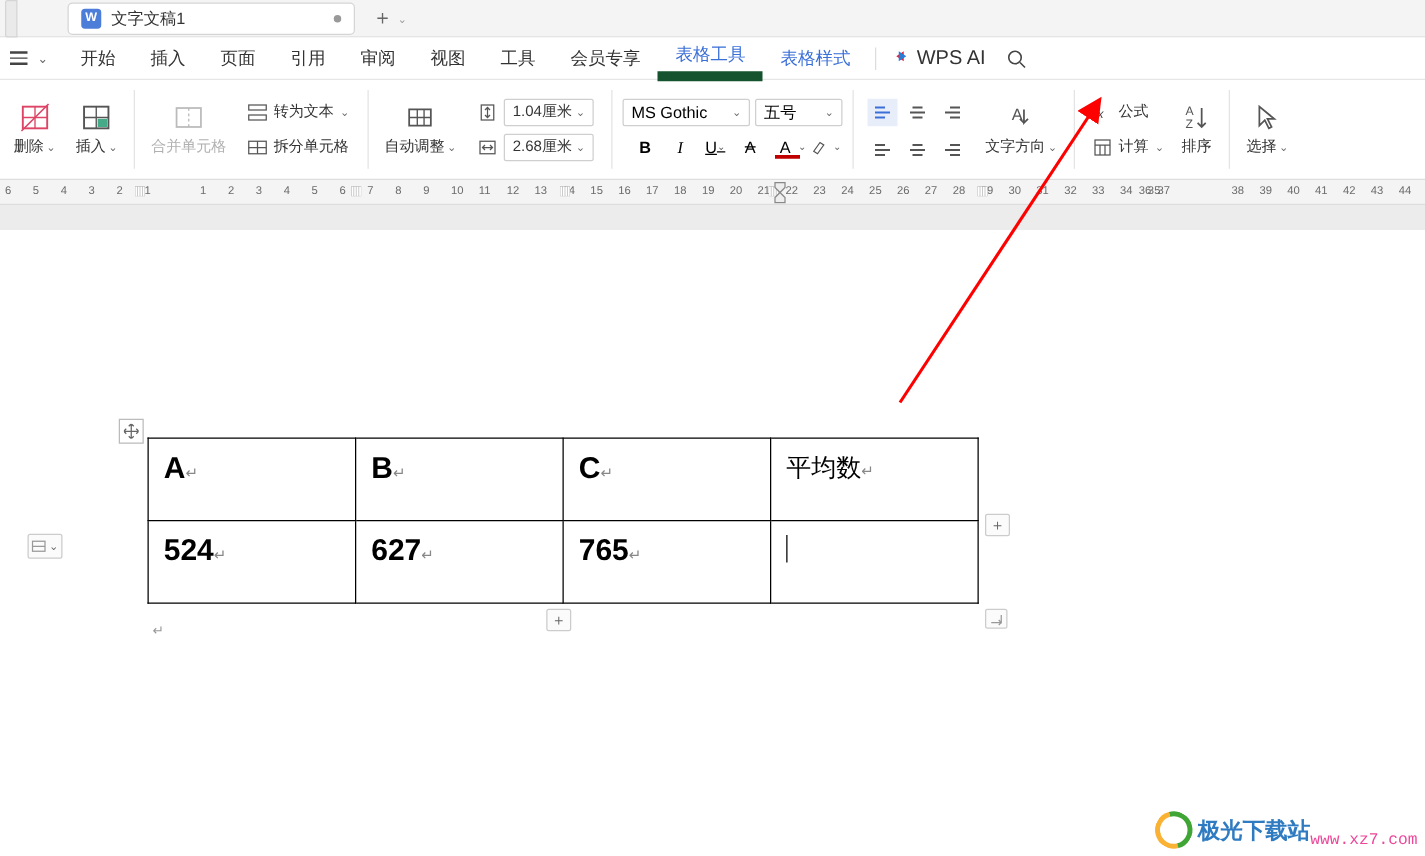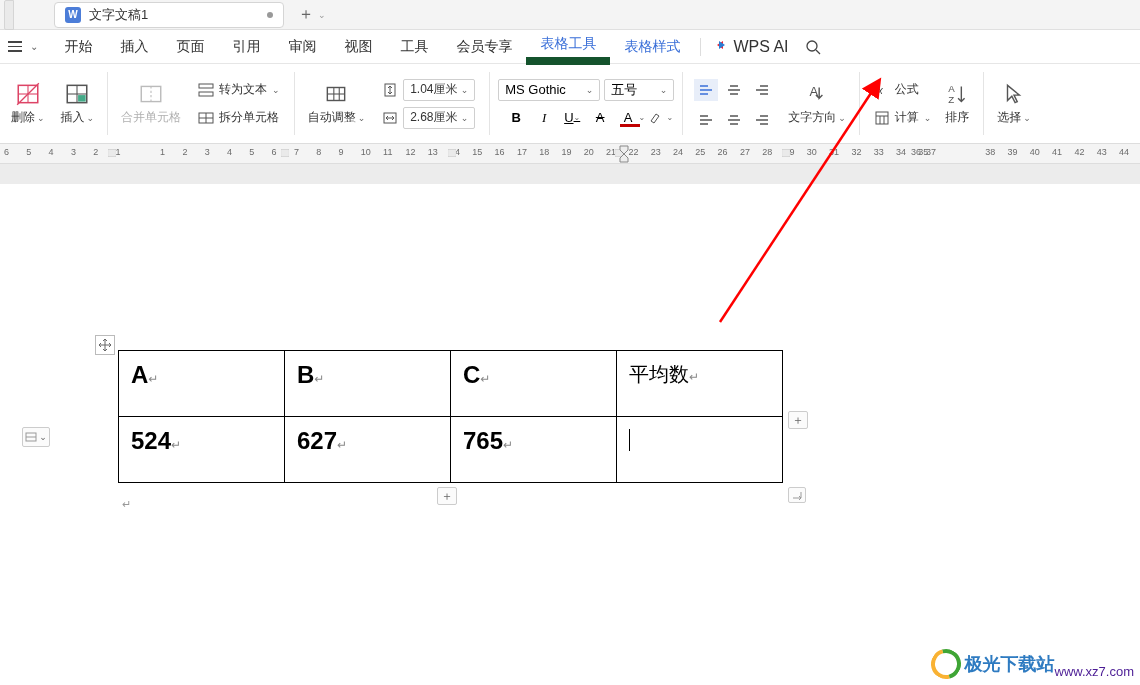--- a/index.html
+++ b/index.html
@@ -88,21 +88,21 @@
 .para-after { position:absolute; font-size:11px; color:#999; }
 
 
 .arrow-overlay { position:absolute; pointer-events:none; }
 
 
 .watermark { position:absolute; right:6px; bottom:6px; display:flex; flex-direction:row; align-items:flex-end; }
 .watermark .logo-row { display:flex; align-items:center; gap:4px; }
 .watermark .swirl { width:30px; height:30px; border-radius:50%; border:4px solid #f9b233; border-top-color:#3fa535; border-right-color:#3fa535; transform:rotate(30deg); position:relative; }
 .watermark .txt1 { font-size:18px; font-weight:bold; color:#2e7bc1; }
-.watermark .url { font-size:13px; color:#4c1d95; margin-top:-2px;}
+.watermark .url { font-size:13px; color:#ec4899; margin-top:-2px;font-family:Liberation Mono, monospace;}
 </style>
 </head>
 <body>
 
 <div class="titlebar">
   <div class="truncated-tab"></div>
   <div class="tab">
     <div class="doc-icon">W</div>
     <div class="doc-title">文字文稿1</div>
     <div class="dirty-dot"></div>

